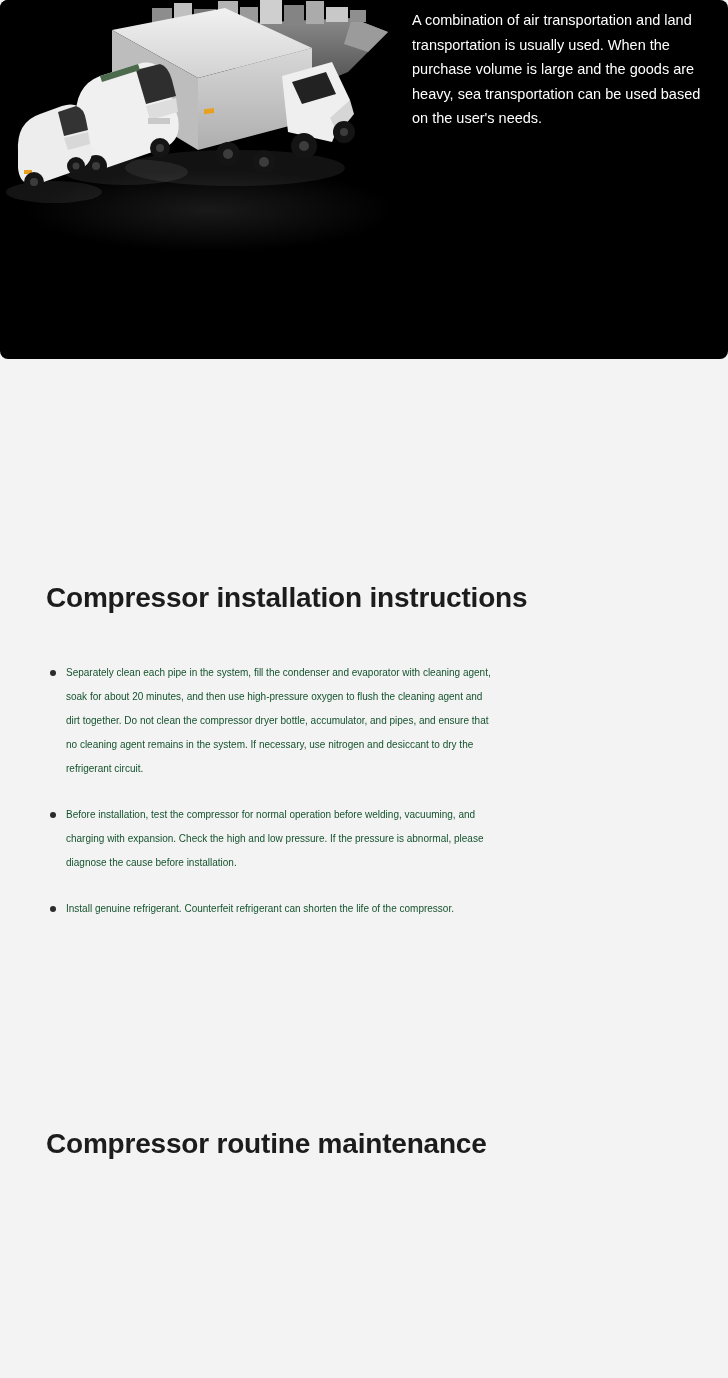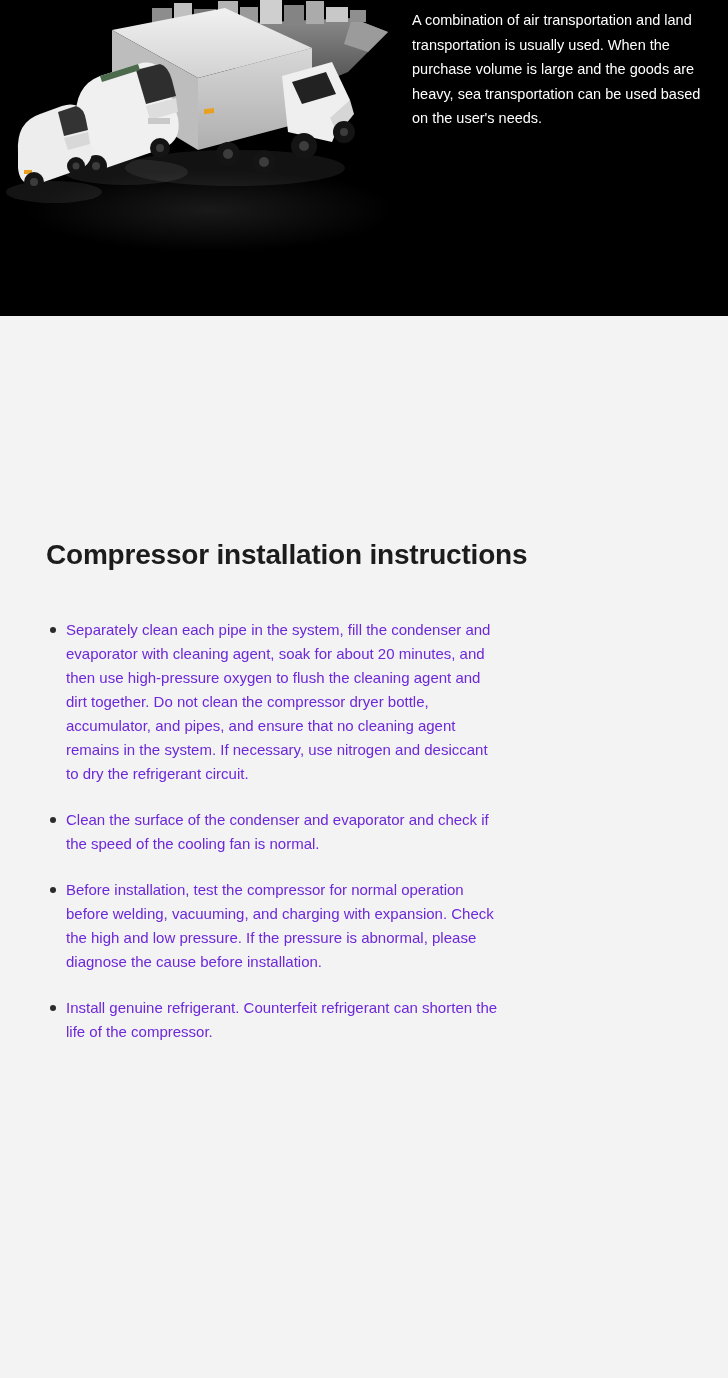--- a/index.html
+++ b/index.html
@@ -8,23 +8,24 @@
     width: 728px;
     min-height: 1378px;
     background: #f3f3f3;
     font-family: "Liberation Sans", sans-serif;
   }
 
   
   .hero {
     position: relative;
     width: 728px;
-    height: 316px;
+    height: 359px;
     background: #000000;
     overflow: hidden;
+    border-radius: 8px;
   }
   .hero-illustration {
     position: absolute;
     top: 0;
     left: 0;
     width: 400px;
     height: 250px;
   }
   .hero-paragraph {
     position: absolute;
@@ -56,22 +57,22 @@
   .bullet-list {
     margin: 47px 0 0 0;
     padding: 0;
     list-style: none;
     width: 452px;
   }
   .bullet-item {
     position: relative;
     padding-left: 20px;
     margin-bottom: 22px;
-    color: #6d28d9;
-    font-size: 15px;
+    color: #14532d;
+    font-size: 10px;
     line-height: 24px;
   }
   .bullet-item:last-child { margin-bottom: 0; }
   .bullet-dot {
     position: absolute;
     left: 4px;
     top: 9px;
     width: 6px;
     height: 6px;
     border-radius: 50%;
@@ -179,26 +180,23 @@
 
   <h1 class="section-heading heading-installation">Compressor installation instructions</h1>
 
   <ul class="bullet-list">
     <li class="bullet-item">
       <span class="bullet-dot"></span>
       <span>Separately clean each pipe in the system, fill the condenser and evaporator with cleaning agent, soak for about 20 minutes, and then use high-pressure oxygen to flush the cleaning agent and dirt together. Do not clean the compressor dryer bottle, accumulator, and pipes, and ensure that no cleaning agent remains in the system. If necessary, use nitrogen and desiccant to dry the refrigerant circuit.</span>
     </li>
     <li class="bullet-item">
       <span class="bullet-dot"></span>
-      <span>Clean the surface of the condenser and evaporator and check if the speed of the cooling fan is normal.</span>
-    </li>
-    <li class="bullet-item">
-      <span class="bullet-dot"></span>
       <span>Before installation, test the compressor for normal operation before welding, vacuuming, and charging with expansion. Check the high and low pressure. If the pressure is abnormal, please diagnose the cause before installation.</span>
     </li>
     <li class="bullet-item">
       <span class="bullet-dot"></span>
       <span>Install genuine refrigerant. Counterfeit refrigerant can shorten the life of the compressor.</span>
     </li>
   </ul>
 
+  <h1 class="section-heading heading-maintenance">Compressor routine maintenance</h1>
 
 </div>
 
 </body></html>

